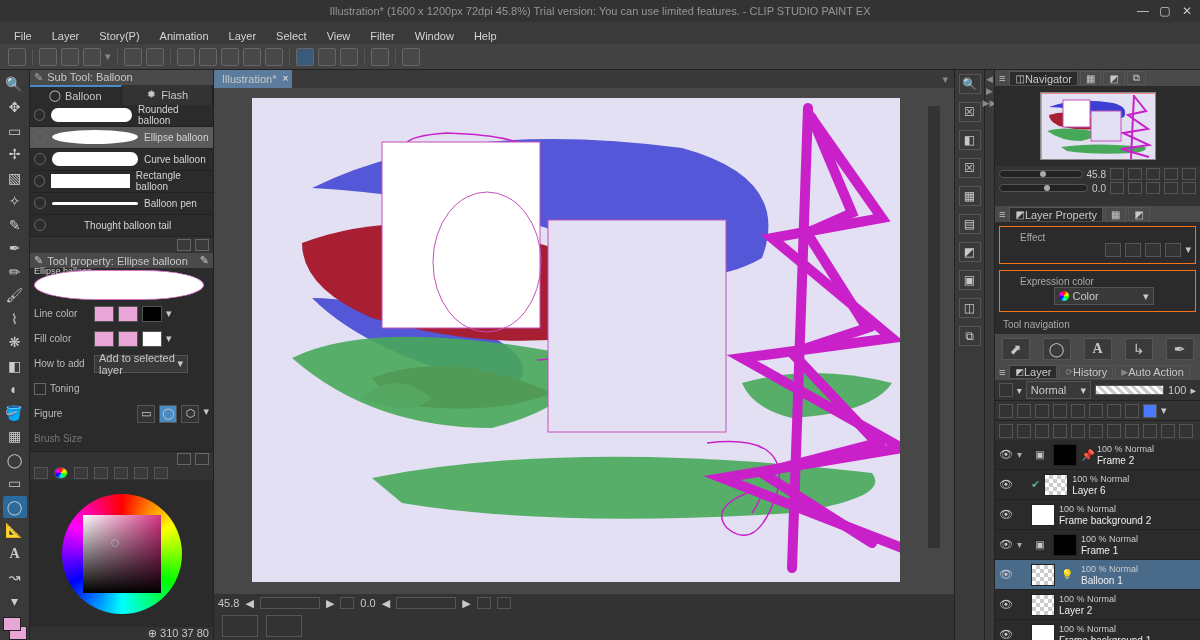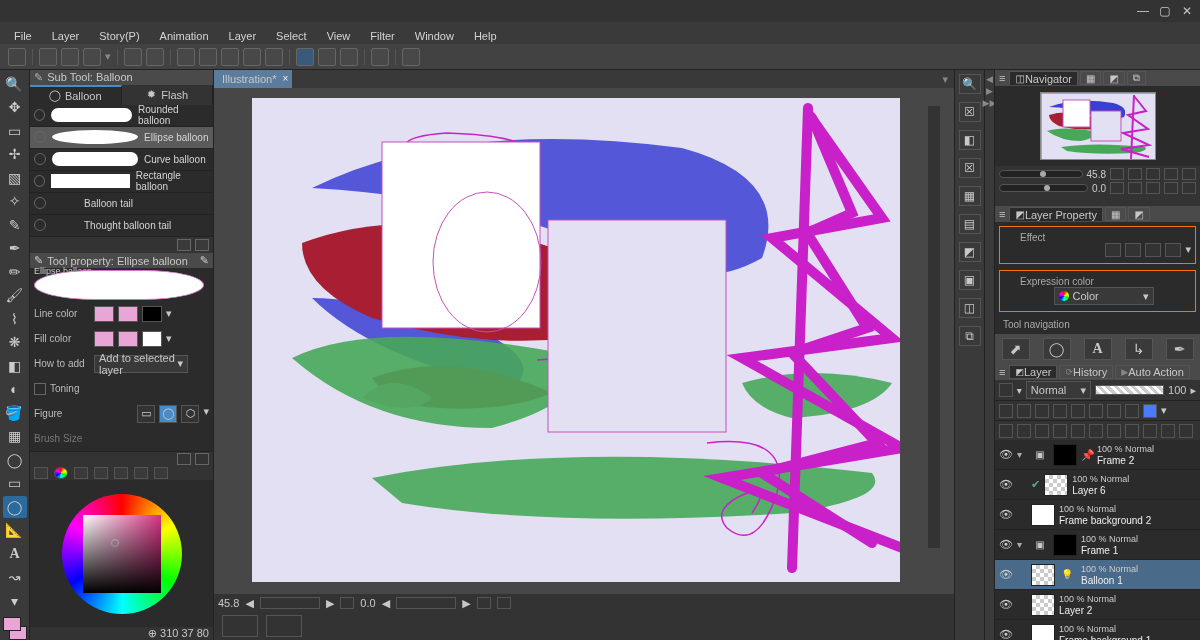--- a/index.html
+++ b/index.html
@@ -132,20 +132,21 @@
 .layer .nm .pct{font-size:9px;color:#ccc}
 .layer .nm .lname{font-size:10px;color:#eee}
 .layer .pin{width:12px;height:12px;color:#c33;font-size:11px}
 .arrow-col{width:10px;background:#3a3a3a;display:flex;flex-direction:column;align-items:center;padding-top:4px;border-left:1px solid #222;gap:2px}
 .arrow-col span{font-size:9px;color:#888}
 </style>
 </head>
 <body>
 
 <div class="titlebar">
+  <span class="titlebar-text">Illustration* (1600 x 1200px 72dpi 45.8%)  Trial version: You can use limited features. - CLIP STUDIO PAINT EX</span>
   <div class="window-ctl">
     <span>—</span>
     <span>▢</span>
     <span>✕</span>
   </div>
 </div>
 
 <div class="menubar">
   <span>File</span>
   <span>Layer</span>
@@ -247,22 +248,22 @@
           <div class="shape round"></div>
           <span class="lbl">Curve balloon</span>
         </div>
         <div class="row">
           <div class="ico-sml"></div>
           <div class="shape rect"></div>
           <span class="lbl">Rectangle balloon</span>
         </div>
         <div class="row">
           <div class="ico-sml"></div>
-          <div class="shape none"></div>
-          <span class="lbl">Balloon tail</span>
+          <div class="shape line"></div>
+          <span class="lbl">Balloon pen</span>
         </div>
         <div class="row">
           <div class="ico-sml"></div>
           <div class="shape none"></div>
           <span class="lbl">Thought balloon tail</span>
         </div>
       </div>
     <div class="list-foot">
       <div class="b"></div>
       <div class="b"></div>

